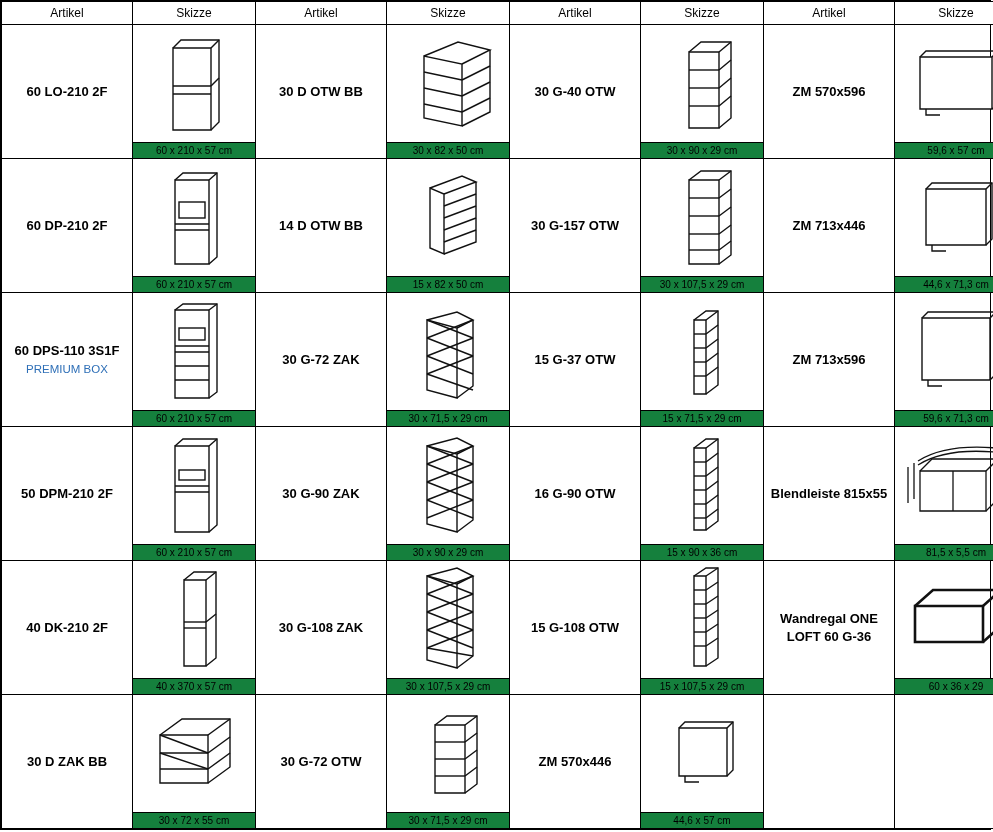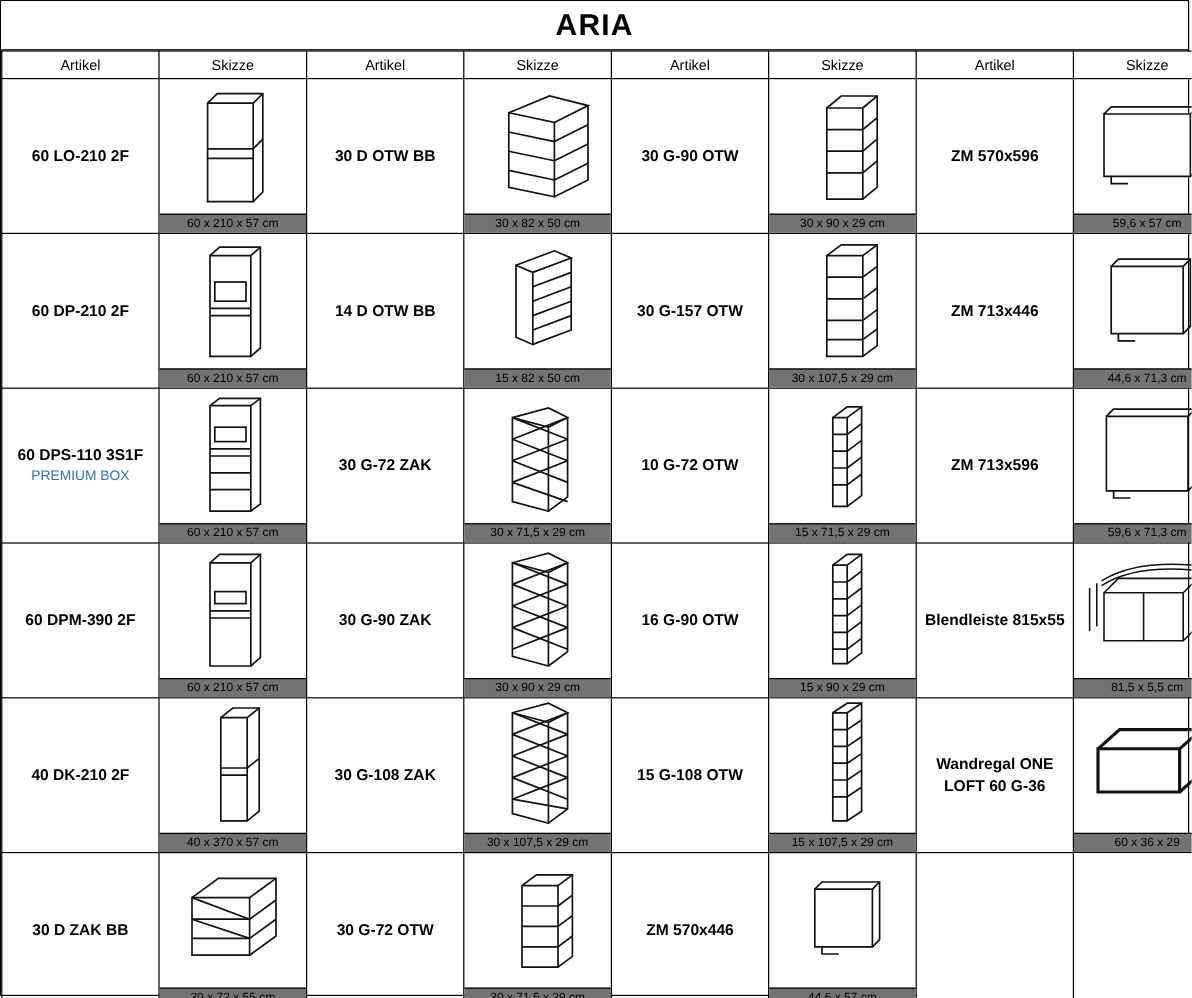--- a/index.html
+++ b/index.html
@@ -80,21 +80,21 @@
     justify-content: center;
     overflow: hidden;
   }
   .dim {
     flex: 0 0 auto;
     font-size: 10px;
     border-top: 1px solid #000;
     width: 100%;
     padding: 2px 0 2px 0;
     box-sizing: border-box;
-    background: #737373;
+    background: #15803d;
   }
   .premium {
     color: #2e6fb7;
     font-size: 11.5px;
     font-weight: normal;
     display: block;
     margin-top: 2px;
   }
   .empty-cell {
     background: #ffffff;
@@ -102,23 +102,20 @@
   svg { display: block; }
   
   col.c-art { width: 131px; }
   col.c-skz { width: 123px; }
 </style>
 </head>
 <body>
 
 <div class="sheet">
 
-  <div class="title-bar">
-    <span class="title">ARIA</span>
-  </div>
 
   <table class="grid">
     <colgroup>
       <col class="c-art">
         <col class="c-skz">
       <col class="c-art">
         <col class="c-skz">
       <col class="c-art">
         <col class="c-skz">
       <col class="c-art">
@@ -173,21 +170,21 @@
                   <line x1="62" y1="62" x2="90" y2="48"></line>
                   <line x1="24" y1="70" x2="62" y2="78"></line>
                   <line x1="62" y1="78" x2="90" y2="64"></line>
                 </g>
               </svg>
             </div>
             <div class="dim">30 x 82 x 50 cm</div>
           </div>
         </td>
 
-        <td class="artikel">30 G-90 OTW</td>
+        <td class="artikel">30 G-40 OTW</td>
         <td class="skizze">
           <div class="cellwrap">
             <div class="fig">
               <svg width="70" height="100" viewBox="0 0 70 100">
                 <g fill="none" stroke="#111" stroke-width="1.4">
                   <polygon points="22,18 22,94 52,94 52,18" fill="#fff"></polygon>
                   <polyline points="22,18 34,8 64,8 64,84 52,94"></polyline>
                   <line x1="52" y1="18" x2="64" y2="8"></line>
                   <line x1="22" y1="36" x2="52" y2="36"></line>
                     <line x1="52" y1="36" x2="64" y2="26"></line>
@@ -343,21 +340,21 @@
                   <line x1="22" y1="54" x2="68" y2="72"></line>
                   <line x1="22" y1="72" x2="68" y2="54"></line>
                   <line x1="22" y1="72" x2="68" y2="88"></line>
                 </g>
               </svg>
             </div>
             <div class="dim">30 x 71,5 x 29 cm</div>
           </div>
         </td>
 
-        <td class="artikel">10 G-72 OTW</td>
+        <td class="artikel">15 G-37 OTW</td>
         <td class="skizze">
           <div class="cellwrap">
             <div class="fig">
               <svg width="60" height="100" viewBox="0 0 60 100">
                 <g fill="none" stroke="#111" stroke-width="1.4">
                   <polygon points="22,18 22,92 34,92 34,18" fill="#fff"></polygon>
                   <polyline points="22,18 34,9 46,9 46,83 34,92"></polyline>
                   <line x1="34" y1="18" x2="46" y2="9"></line>
                   <line x1="34" y1="32" x2="46" y2="23"></line>
                   <line x1="34" y1="46" x2="46" y2="37"></line>
@@ -386,21 +383,21 @@
                   <polyline points="22,76 22,82 36,82"></polyline>
                 </g>
               </svg>
             </div>
             <div class="dim">59,6 x 71,3 cm</div>
           </div>
         </td>
       </tr>
 
       <tr>
-        <td class="artikel">60 DPM-390 2F</td>
+        <td class="artikel">50 DPM-210 2F</td>
         <td class="skizze">
           <div class="cellwrap">
             <div class="fig">
               <svg width="70" height="104" viewBox="0 0 70 104">
                 <g fill="none" stroke="#111" stroke-width="1.4">
                   <polygon points="16,12 50,12 50,98 16,98" fill="#fff"></polygon>
                   <polyline points="16,12 24,5 58,5 58,91 50,98"></polyline>
                   <line x1="50" y1="12" x2="58" y2="5"></line>
                   <rect x="20" y="36" width="26" height="10" fill="#fff"></rect>
                   <line x1="16" y1="52" x2="50" y2="52"></line>
@@ -451,21 +448,21 @@
                   <line x1="34" y1="70" x2="46" y2="61"></line>
                   <line x1="34" y1="84" x2="46" y2="75"></line>
                   <line x1="22" y1="28" x2="34" y2="28"></line>
                   <line x1="22" y1="42" x2="34" y2="42"></line>
                   <line x1="22" y1="56" x2="34" y2="56"></line>
                   <line x1="22" y1="70" x2="34" y2="70"></line>
                   <line x1="22" y1="84" x2="34" y2="84"></line>
                 </g>
               </svg>
             </div>
-            <div class="dim">15 x 90 x 29 cm</div>
+            <div class="dim">15 x 90 x 36 cm</div>
           </div>
         </td>
 
         <td class="artikel">Blendleiste 815x55</td>
         <td class="skizze">
           <div class="cellwrap">
             <div class="fig">
               <svg width="112" height="90" viewBox="0 0 112 90">
                 <g fill="none" stroke="#111" stroke-width="1.3">
                   <polyline points="8,26 8,62"></polyline>

